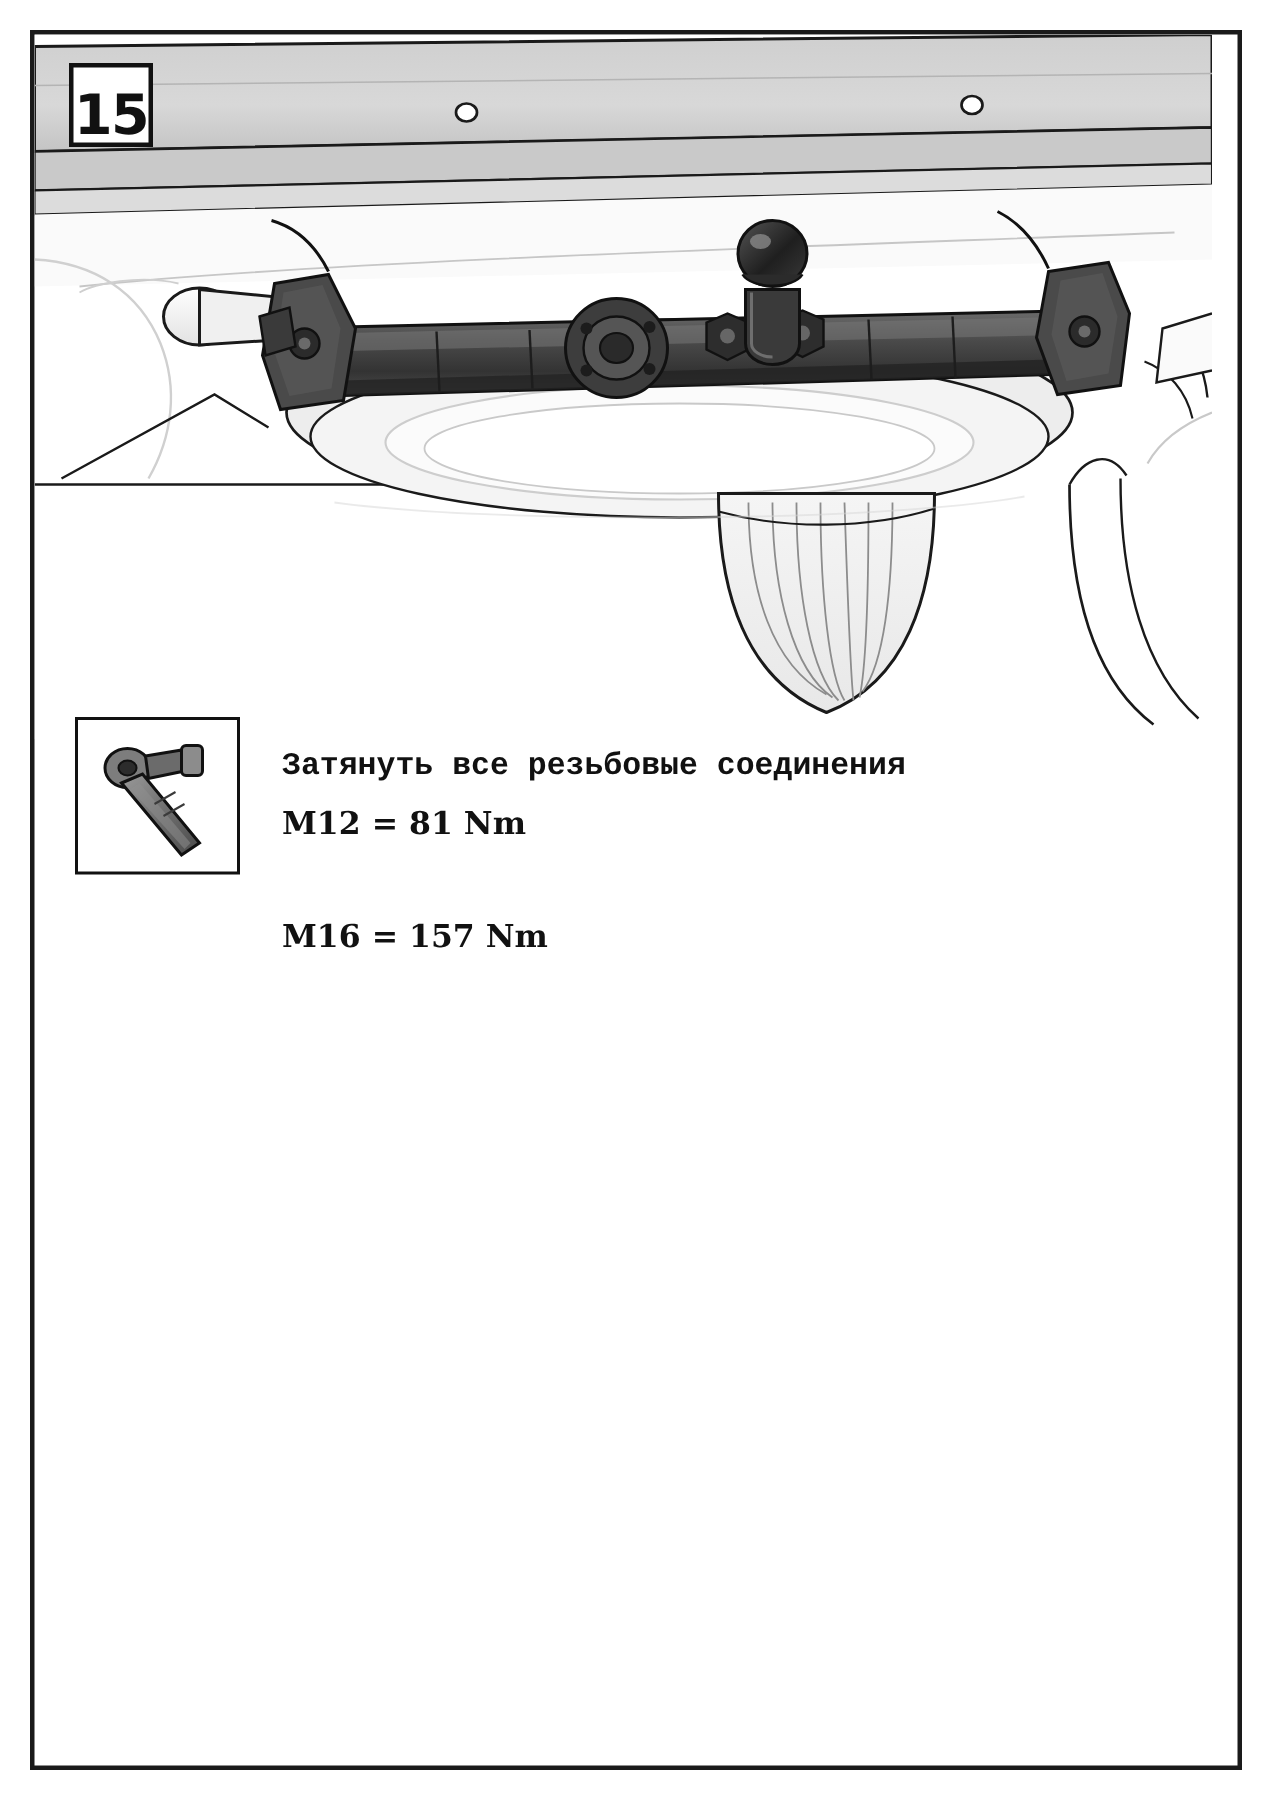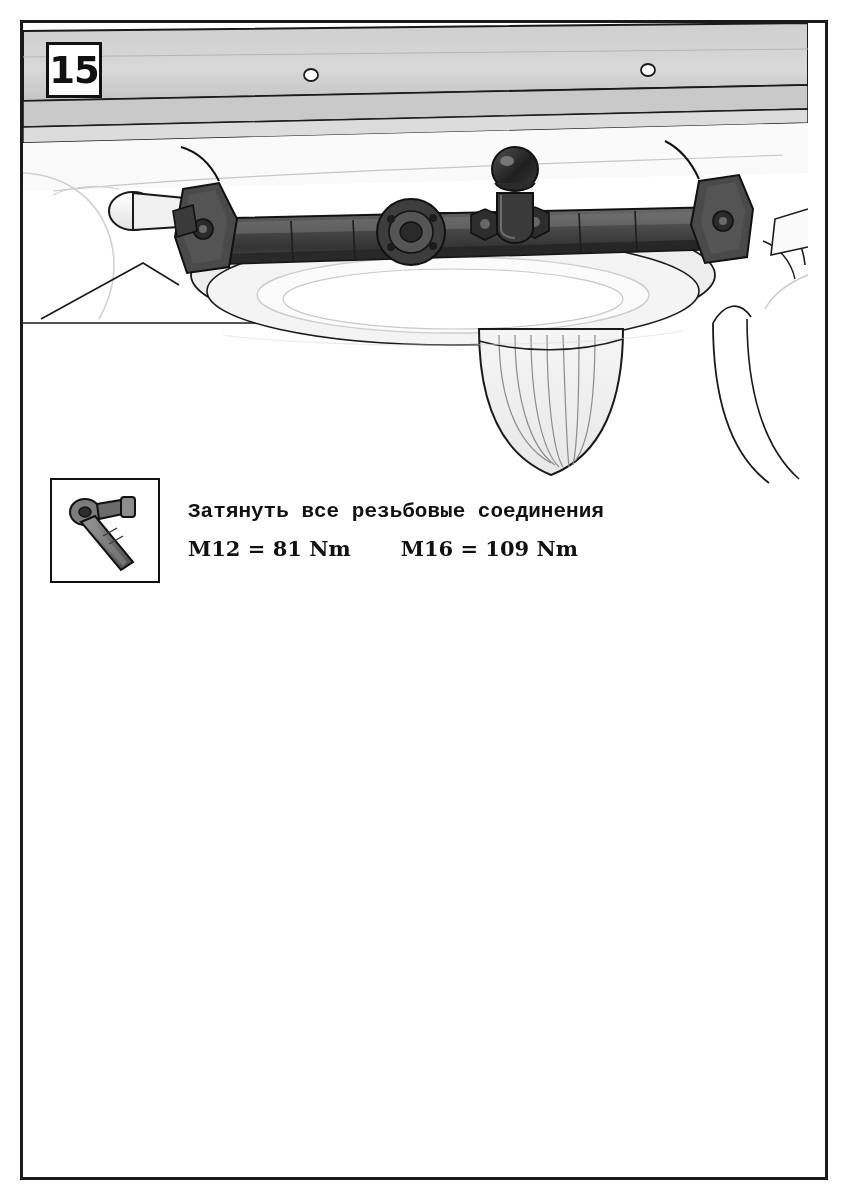--- a/index.html
+++ b/index.html
@@ -40,21 +40,21 @@
     position: absolute;
     left: 46px;
     top: 42px;
     width: 56px;
     height: 56px;
     border: 3px solid #111111;
     background: #ffffff;
     box-sizing: border-box;
     z-index: 40;
     display: flex;
-    align-items: center;
+    align-items: flex-end;
     justify-content: center;
   }
   .step-badge span {
     font-family: "DejaVu Sans", sans-serif;
     font-weight: bold;
     font-size: 37px;
     line-height: 1;
     color: #111111;
     letter-spacing: -1px;
   }
@@ -111,20 +111,21 @@
   }
   .torque-row {
     margin-top: 10px;
     display: flex;
     gap: 50px;
     font-family: "DejaVu Serif", serif;
     font-weight: bold;
     font-size: 21px;
     color: #111111;
     white-space: nowrap;
+    flex-direction: column;
   }
 </style>
 </head>
 <body>
 
 <div class="page">
 
   <div class="doc-frame"></div>
 
   <div class="illustration">
@@ -301,21 +302,21 @@
         <path d="M28,38 L34,34 L68,74 L64,78 Z" fill="#8f8f8f" opacity="0.5"></path>
         <path d="M44,48 L58,40" stroke="#3a3a3a" stroke-width="1.4" fill="none"></path>
         <path d="M50,56 L64,48" stroke="#3a3a3a" stroke-width="1.4" fill="none"></path>
       </svg>
     </div>
 
     <div class="note-text">
       <div class="note-line-1">Затянуть все резьбовые соединения</div>
       <div class="torque-row">
         <span>M12 = 81 Nm</span>
-        <span>M16 = 109 Nm</span>
+        <span>M16 = 157 Nm</span>
       </div>
     </div>
   </div>
 
   <div class="step-badge">
     <span>15</span>
   </div>
 
 </div>
 

